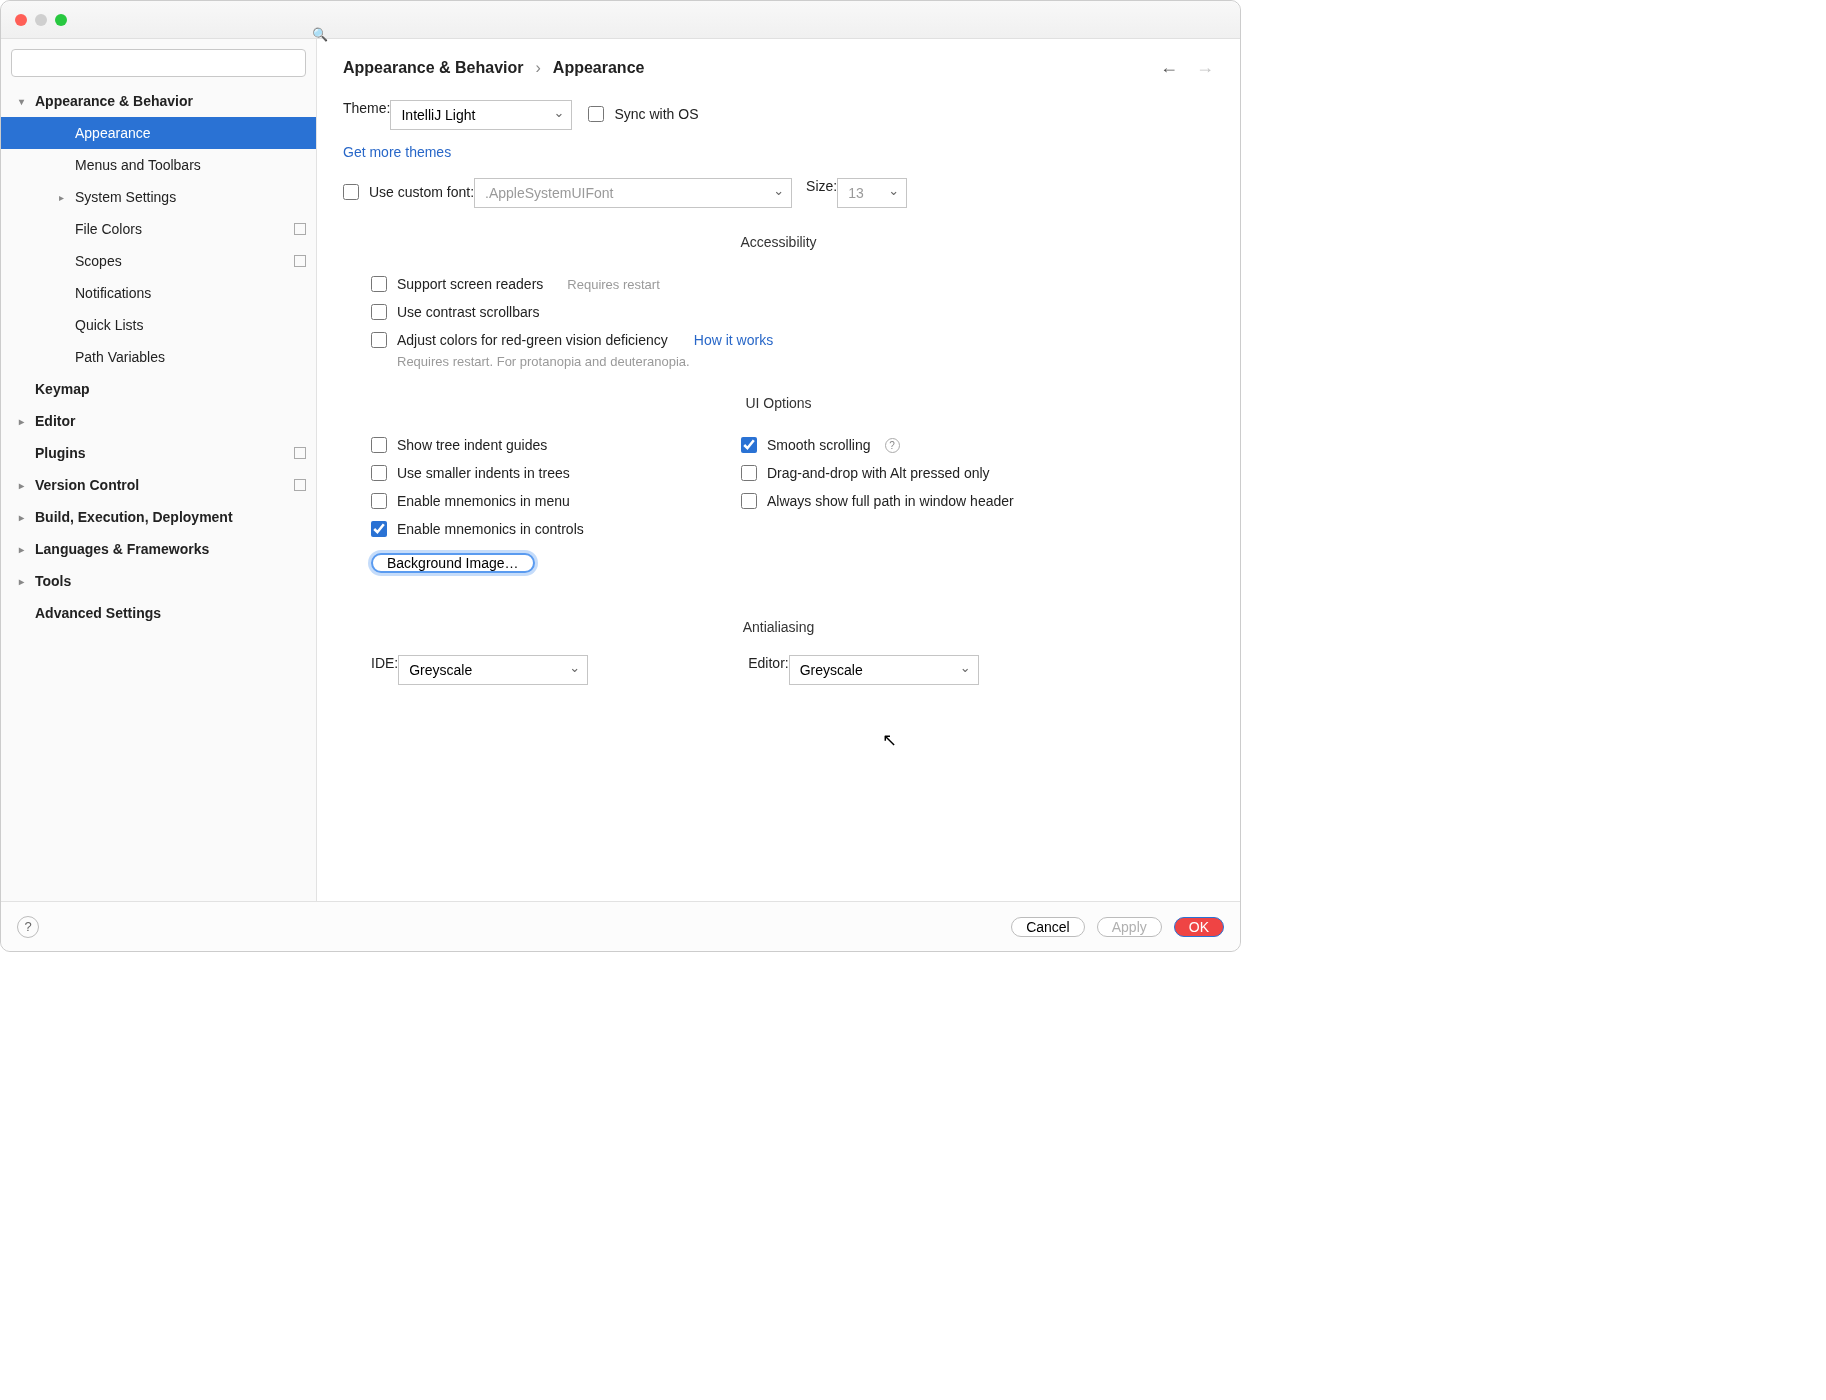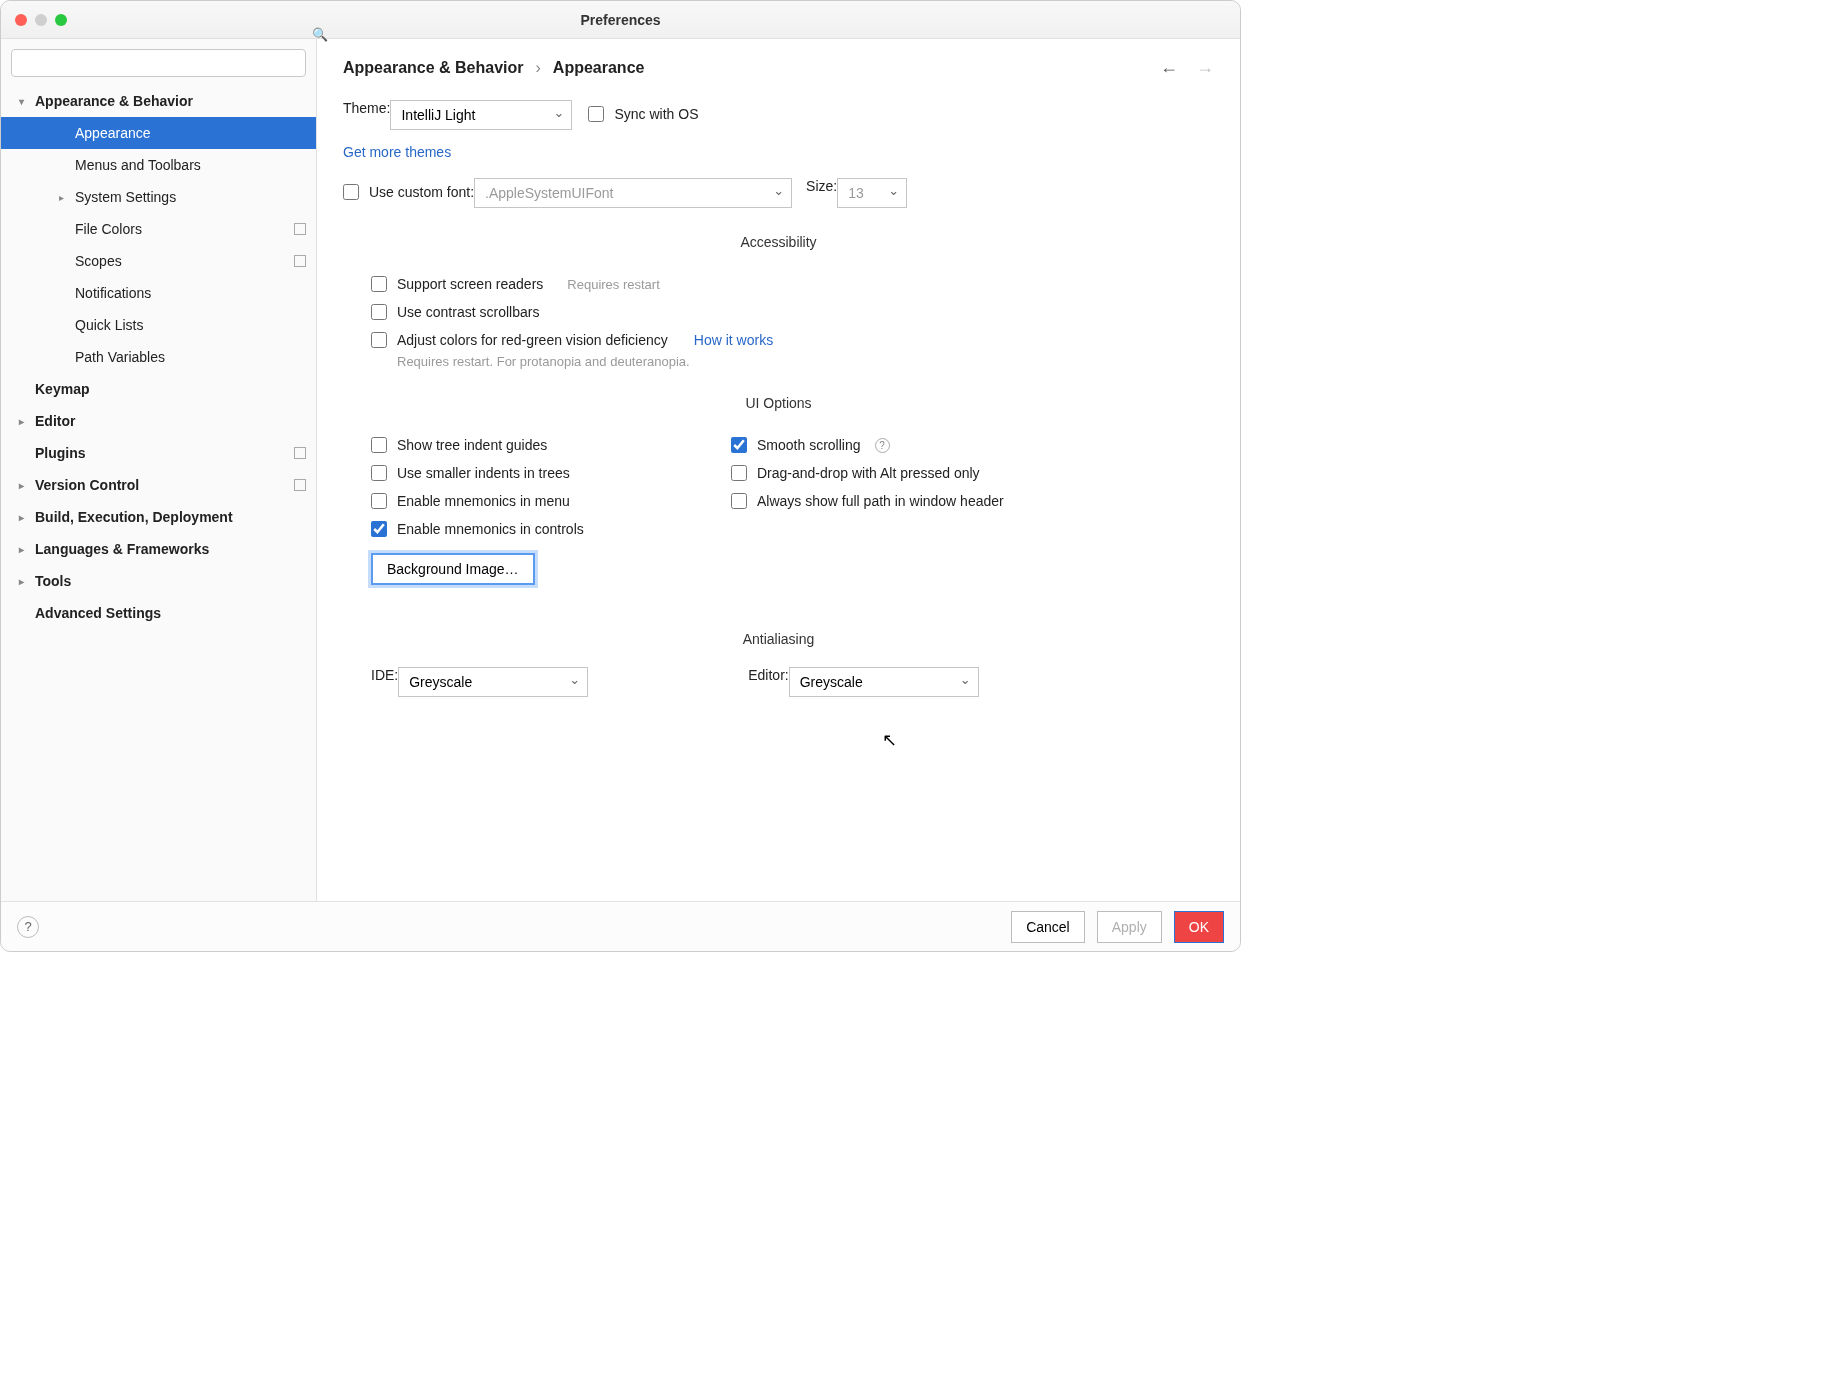--- a/index.html
+++ b/index.html
@@ -34,42 +34,41 @@
 select.combo, .combo-fake { height:30px; border:1px solid #c5c5c5; border-radius:0; background:#fff; font-size:14px; padding:0 26px 0 10px; appearance:none; position:relative; }
 .combo-wrap { position:relative; display:inline-block;}
 .combo-wrap::after { content:"⌄"; position:absolute; right:8px; top:5px; color:#666; font-size:13px; pointer-events:none;}
 .link { color:#2867c8; cursor:pointer; }
 .section-title { font-size:14px; color:#333; display:flex; align-items:center; gap:10px; margin: 26px 0 10px 0; flex-direction: column;}
 .section-title .hr { flex:1; height:1px; background:#ddd;}
 .chk { display:flex; align-items:center; gap:10px; font-size:14px; color:#222; padding:6px 0;}
 .chk input { width:16px; height:16px; accent-color:#2a72d4;}
 .muted { color:#9a9a9a; font-size:13px; }
 .indent { padding-left:28px; }
-.grid2 { display:grid; grid-template-columns: 360px 1fr; }
-.btn { height:32px; padding:0 14px; border:1px solid #bcbcbc; border-radius:0; background:#fff; font-size:14px; cursor:pointer;}
+.grid2 { display:grid; grid-template-columns: 360px 1fr; column-gap:10px;}
+.btn { height:20px; padding:0 14px; border:1px solid #bcbcbc; border-radius:13px; background:#fff; font-size:14px; cursor:pointer;}
 .btn.focus { border:2px solid #5a9bf0; box-shadow:0 0 0 3px rgba(90,155,240,.35);}
 .btn.primary { background:#ef4444; color:#fff; border-color:#2a72d4;}
 .btn.disabled { color:#b0b0b0; }
 .footer { position:absolute; left:0; right:0; bottom:0; height:50px; border-top:1px solid #e2e2e2; display:flex; align-items:center; justify-content:space-between; padding:0 16px; background:#fcfcfc; border-bottom-left-radius:10px;border-bottom-right-radius:10px;}
 .footer .help { width:22px;height:22px;border:1px solid #bcbcbc;border-radius:50%;display:flex;align-items:center;justify-content:center;font-size:13px;color:#666;}
 .footer .btns { display:flex; gap:12px;}
 .cursor { position:absolute; left:565px; top:690px; font-size:18px; pointer-events:none;}
 .qicon{ width:15px;height:15px;border:1px solid #aaa;border-radius:50%;display:inline-flex;align-items:center;justify-content:center;font-size:10px;color:#888;margin-left:4px;}
 .combo-disabled { background:#f2f2f2; color:#9a9a9a; pointer-events:none;}
 </style>
 </head>
 <body>
 
 <div class="titlebar">
   <div class="traffic">
     <div class="tl red"></div>
     <div class="tl yel"></div>
     <div class="tl grn"></div>
   </div>
-  <div class="title">Preferences</div>
 </div>
 
 <div class="main">
   <div class="sidebar">
     <div class="searchwrap" style="position:relative">
       <input class="search" style="">
       <span class="search-icon">🔍</span>
     </div>
     <div class="tree" id="tree">
         <div class="node bold">

